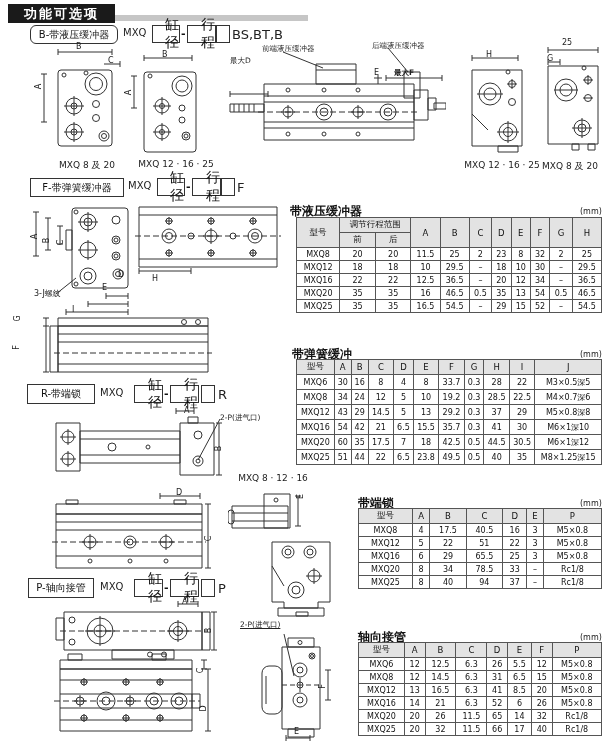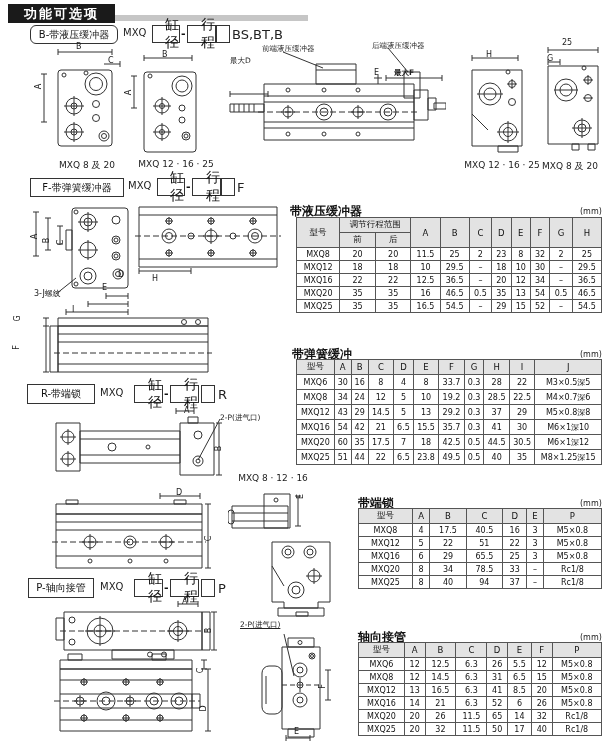--- a/index.html
+++ b/index.html
@@ -646,21 +646,21 @@
             <td>65</td>
             <td>14</td>
             <td>32</td>
             <td>Rc1/8</td>
           </tr>
           <tr>
             <td>MXQ25</td>
             <td>20</td>
             <td>32</td>
             <td>11.5</td>
-            <td>50</td>
+            <td>66</td>
             <td>17</td>
             <td>40</td>
             <td>Rc1/8</td>
           </tr>
         </tbody>
       </table>
   </div>
 
   <div class="abs badge" style="left:27px;top:384px;width:66px;height:18px;">R-带端锁</div>
   <span class="abs mxq" style="left:100px;top:387px;">MXQ</span>

